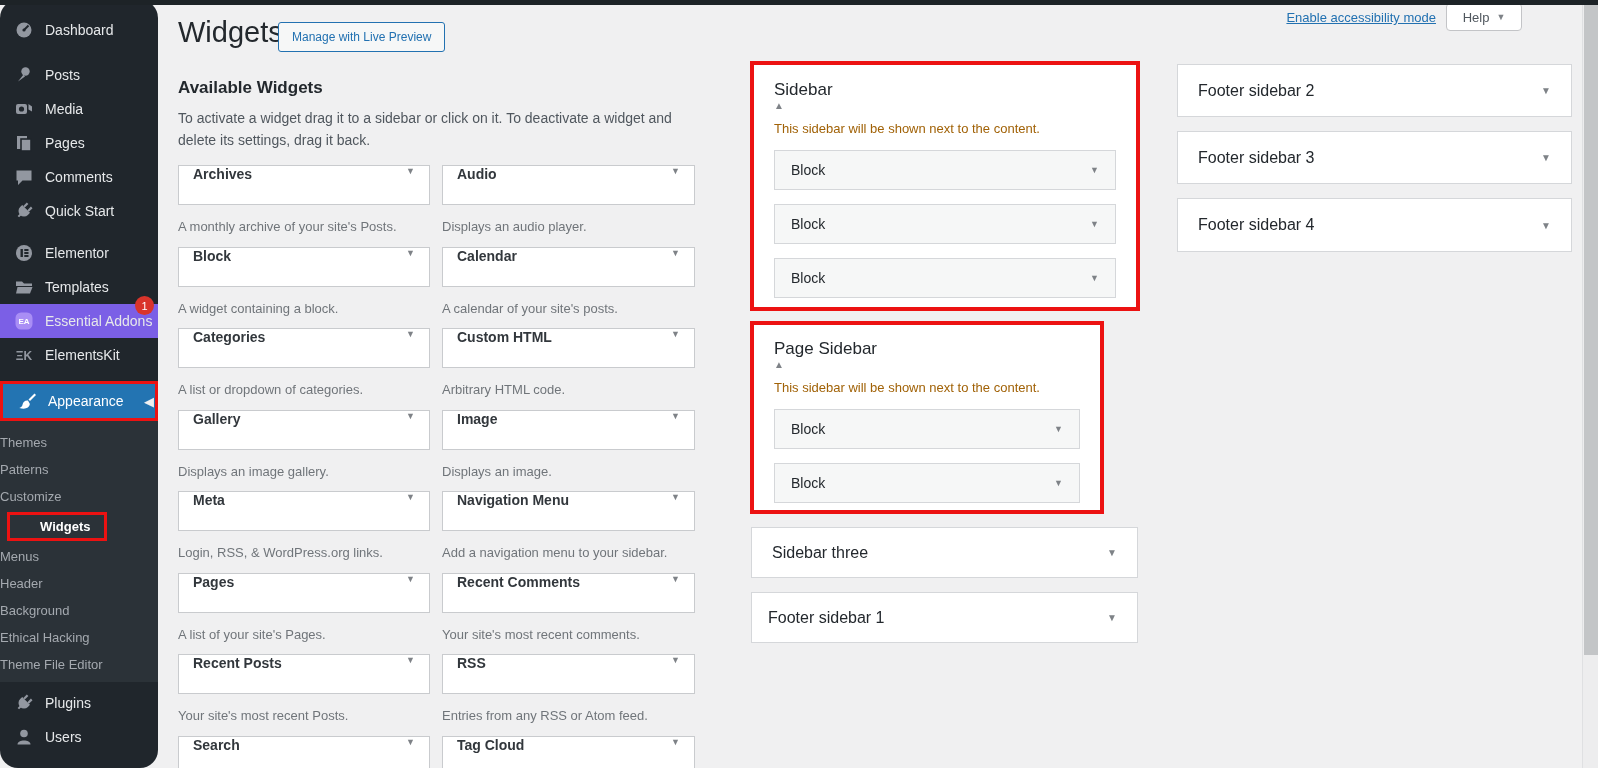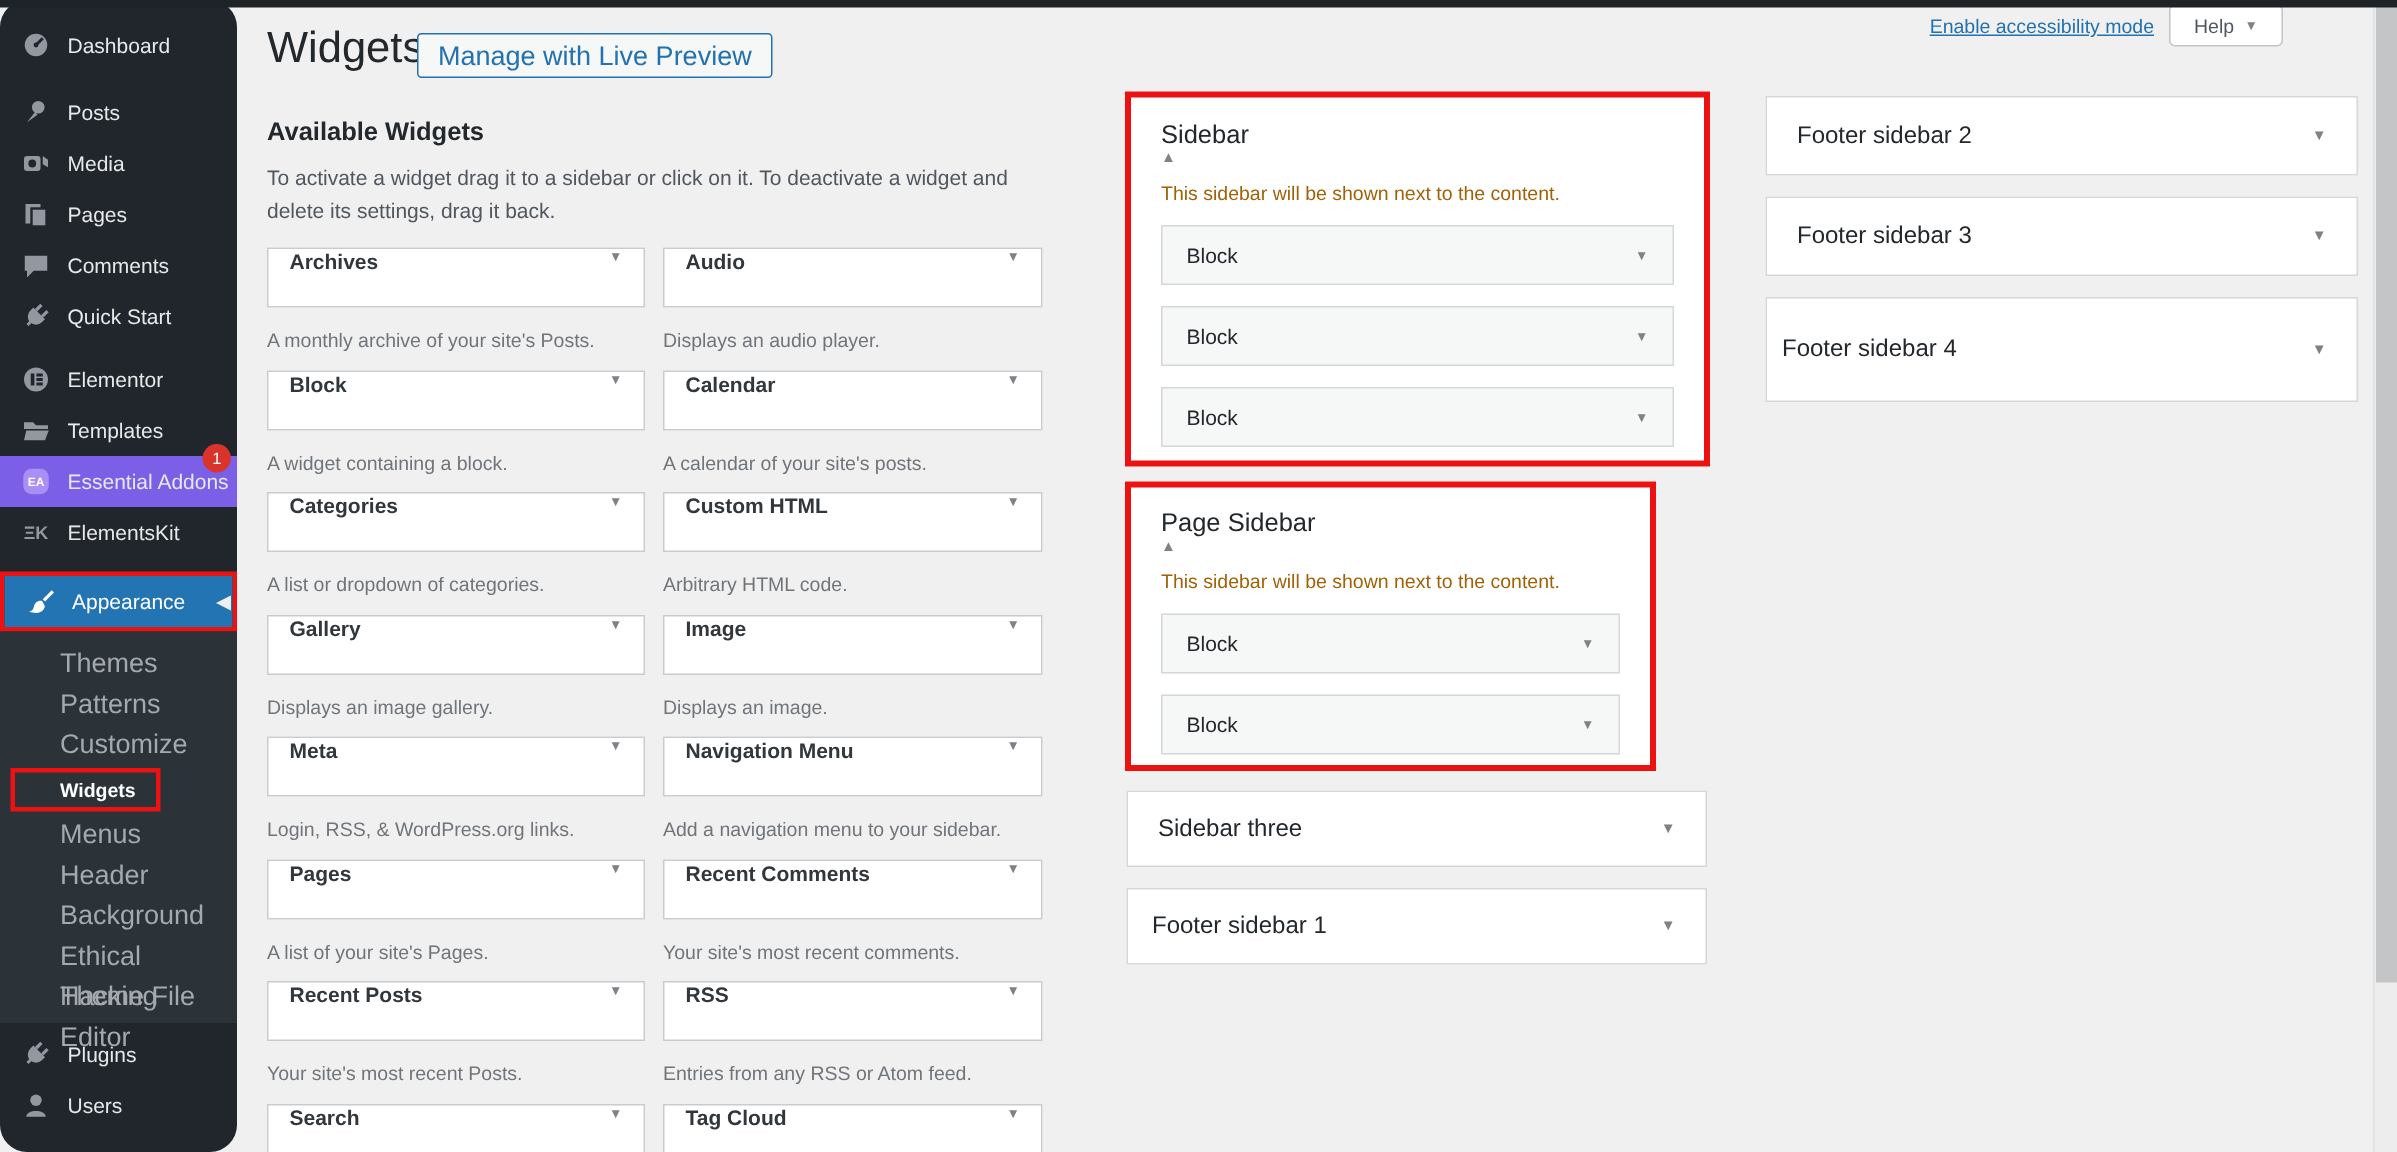--- a/index.html
+++ b/index.html
@@ -18,30 +18,30 @@
   .mb11 { margin-bottom:11px; } .mb8 { margin-bottom:8px; } .mb9 { margin-bottom:9px; }
   .ea-row { background:#7b5fe6; }
   .ea-row .micon { color:#c9b8fb; }
   .badge { position:absolute; top:-8px; right:4px; width:19px; height:19px; border-radius:50%;
            background:#d9342b; color:#fff; font-size:11px; display:flex; align-items:center; justify-content:center; z-index:5; }
   .appearance-wrap { border:3px solid #ec1212; }
   .appearance-row { background:#2374b2; height:34px; color:#fff; }
   .appearance-row .micon { color:#fff; }
   .submenu-pointer { position:absolute; right:1px; top:50%; transform:translateY(-50%); color:#f0f0f1; font-size:13px; }
   .submenu { background:#2b3238; padding:8px 0 4px; }
-  .subitem { height:27px; line-height:27px; padding-left:40px; font-size:18px; color:#a4a9af; cursor:pointer; }
+  .subitem { height:27px; line-height:27px; font-size:13px; color:#a4a9af; cursor:pointer; }
   .subcur-row { margin:2px 0; }
   .subcur { display:inline-block; margin-left:7px; border:3px solid #ec1212; padding:4px 14px 4px 30px;
             color:#fff; font-weight:bold; font-size:13px; }
 
   
   .main { position:absolute; left:158px; top:0; width:1424px; height:768px; }
   .page-title { position:absolute; left:20px; top:16px; font-size:29px; font-weight:400; color:#23282d; }
   .manage-btn { position:absolute; left:120px; top:22px; height:30px; padding:0 13px; background:#f6f7f7;
-                border:1px solid #2271b1; border-radius:3px; color:#2271b1; font-size:18px; line-height:28px; cursor:pointer; }
+                border:1px solid #2271b1; border-radius:3px; color:#2271b1; font-size:12px; line-height:28px; cursor:pointer; }
   .acc-link { position:absolute; top:10px; right:146px; color:#2271b1; font-size:13px; text-decoration:underline; cursor:pointer; }
   .help-btn { position:absolute; top:3px; right:60px; width:76px; height:28px; background:#fff; border:1px solid #c3c4c7;
               border-radius:4px; color:#50575e; font-size:13px; display:flex; align-items:center; justify-content:center; gap:7px; cursor:pointer; }
   .arrow { color:#7e8287; font-size:9px; }
   .arrow-md { color:#7e8287; font-size:10px; }
 
   .aw-heading { position:absolute; left:20px; top:78px; font-size:17px; font-weight:600; color:#23282d; }
   .aw-desc { position:absolute; left:20px; top:108px; width:522px; font-size:14px; color:#50575e; line-height:1.55; }
 
   .widget-grid { position:absolute; left:20px; top:165px; width:517px; display:grid;
@@ -403,21 +403,21 @@
     </div>
 
     <div class="panel-collapsed" style="left:1019px; top:64px; width:395px; height:53px;">
       <span>Footer sidebar 2</span>
       <span class="arrow-md">▼</span>
     </div>
     <div class="panel-collapsed" style="left:1019px; top:131px; width:395px; height:53px;">
       <span>Footer sidebar 3</span>
       <span class="arrow-md">▼</span>
     </div>
-    <div class="panel-collapsed" style="left:1019px; top:198px; width:395px; height:70px;padding-left:10px;">
+    <div class="panel-collapsed" style="left:1019px; top:198px; width:395px; height:54px;">
       <span>Footer sidebar 4</span>
       <span class="arrow-md">▼</span>
     </div>
   </div>
 
   <div class="scrollbar">
     <div class="scroll-thumb"></div>
   </div>
 </div>
 

